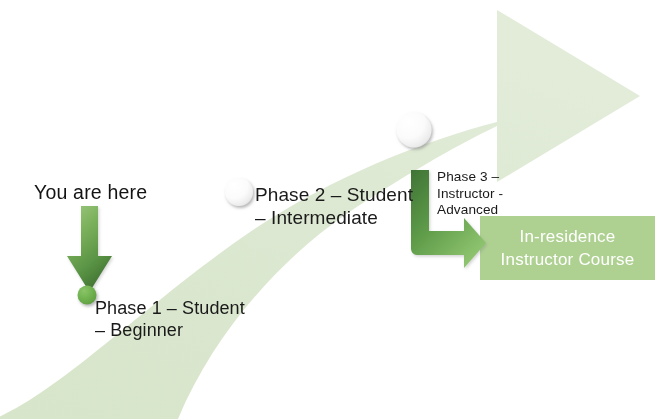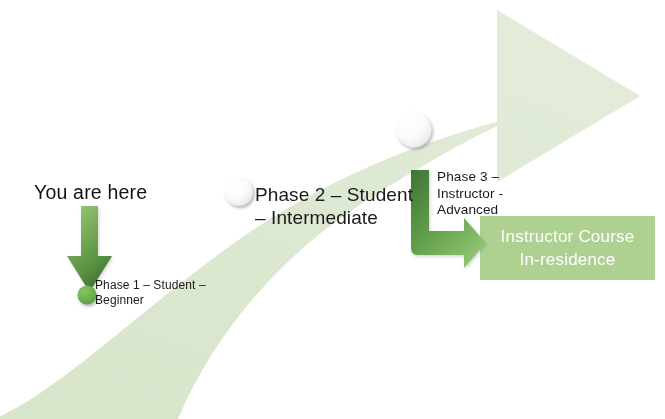--- a/index.html
+++ b/index.html
@@ -38,22 +38,22 @@
     left: 34px;
     top: 181px;
     font-size: 19.5px;
     color: #131313;
     letter-spacing: 0.2px;
     text-align: center;
   }
 
   #phase1-label {
     left: 95px;
-    top: 278px;
-    font-size: 12px;
+    top: 298px;
+    font-size: 18px;
     width: 160px;
   }
 
   #phase2-label {
     left: 255px;
     top: 183px;
     font-size: 19px;
     width: 160px;
   }
 
@@ -183,17 +183,17 @@
 
   <div class="lbl" id="you-are-here">You are here</div>
 
   <div class="lbl" id="phase1-label">Phase 1 – Student – Beginner</div>
 
   <div class="lbl" id="phase2-label">Phase 2 – Student – Intermediate</div>
 
   <div class="lbl" id="phase3-label">Phase 3 – Instructor - Advanced</div>
 
   <div id="box-label">
+    <span>In-residence</span>
     <span>Instructor Course</span>
-    <span>In-residence</span>
   </div>
 
 </div>
 
 </body></html>

